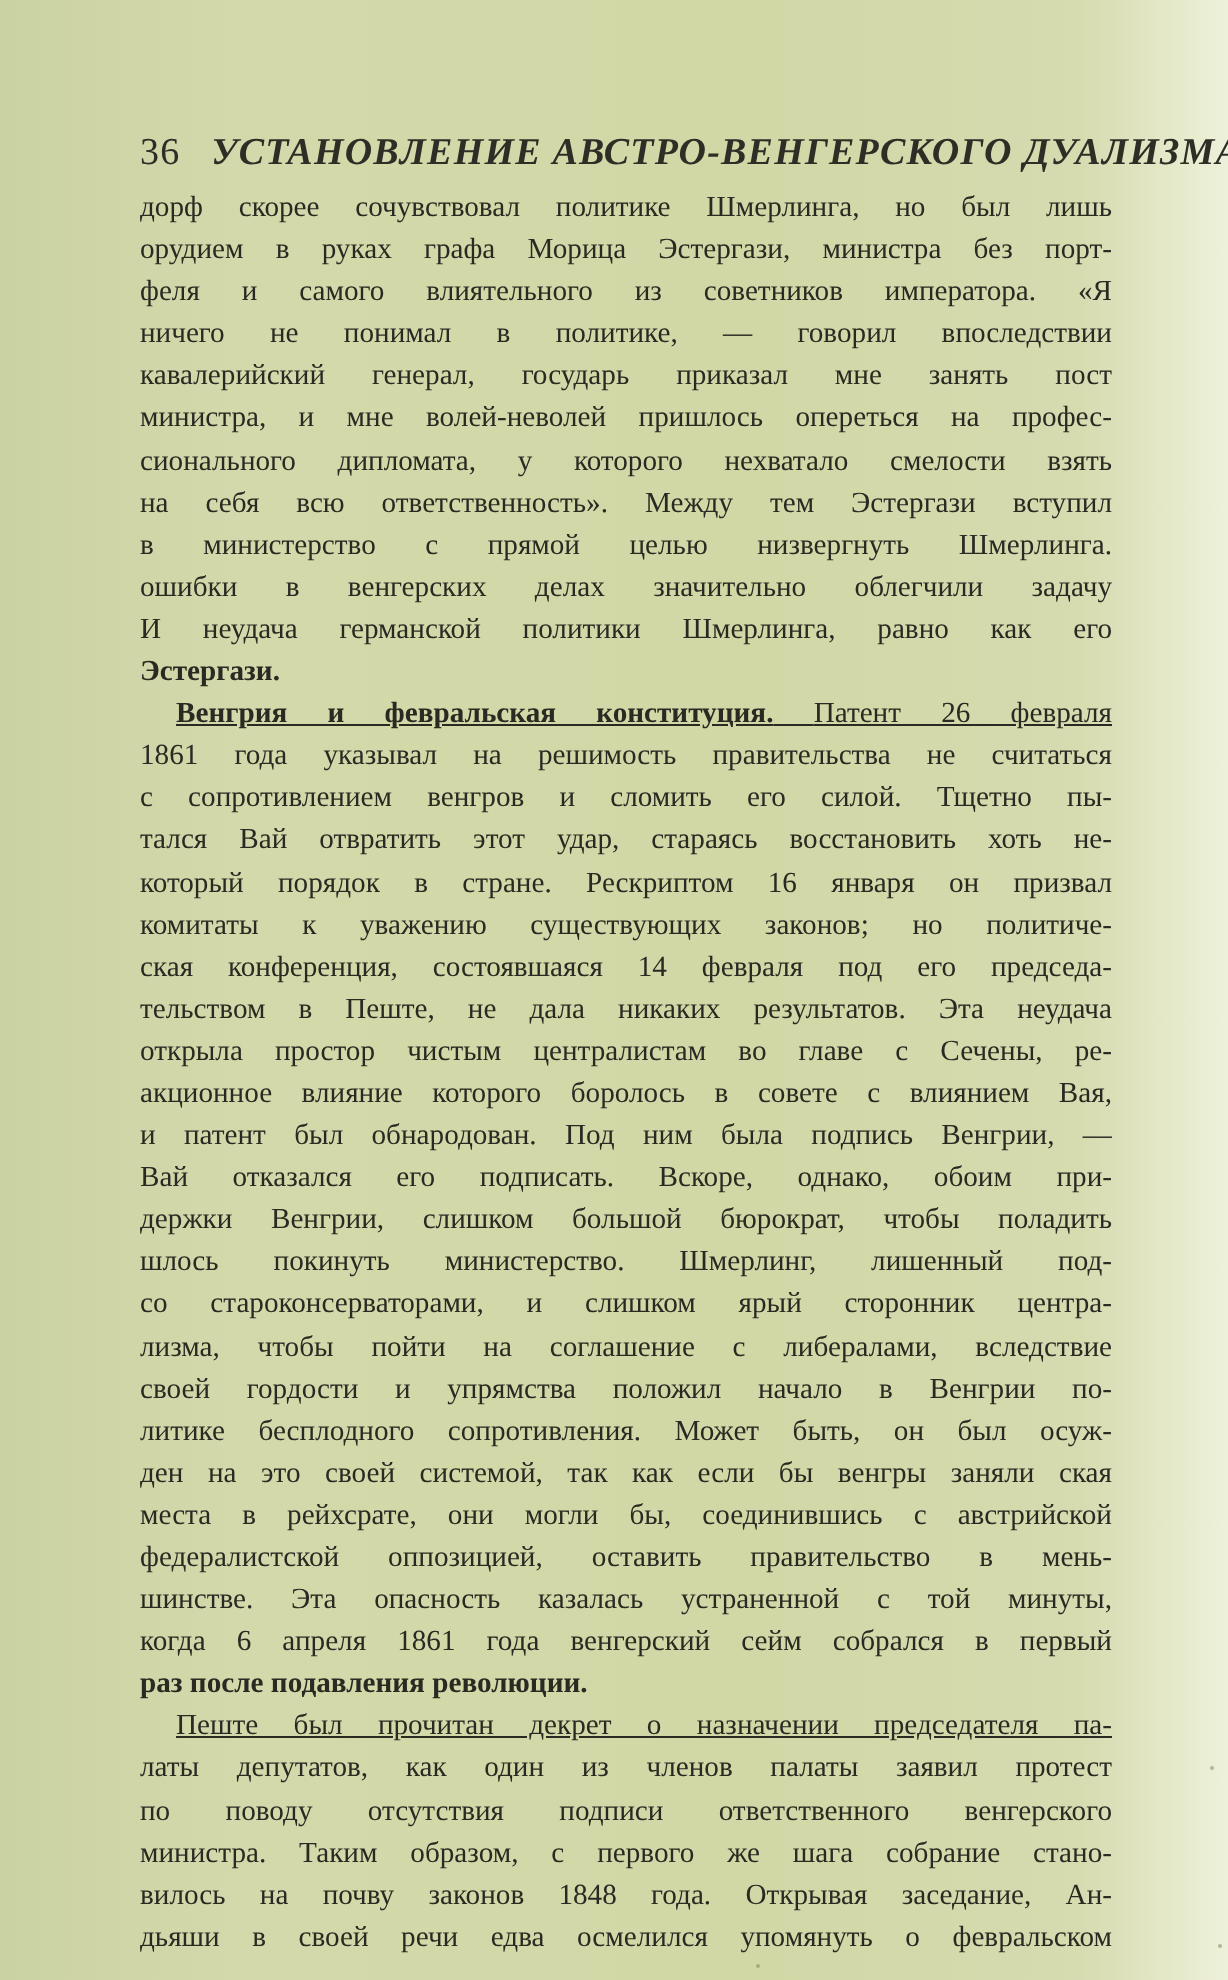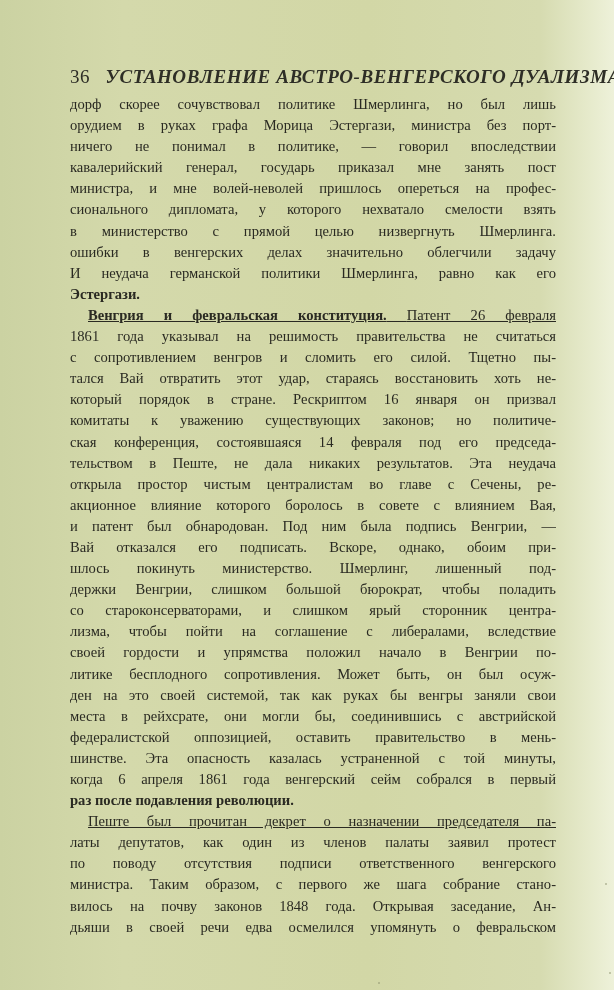--- a/index.html
+++ b/index.html
@@ -80,24 +80,26 @@
   <div class="running-head">
     <span class="page-no">36</span>
     <span class="title">Установление австро-венгерского дуализма</span>
   </div>
 
   <div class="body-text">
 
     <div>
       <span class="line">дорф скорее сочувствовал политике Шмерлинга, но был лишь</span>
       <span class="line">орудием в руках графа Морица Эстергази, министра без порт-</span>
+      <span class="line">феля и самого влиятельного из советников императора. «Я</span>
       <span class="line">ничего не понимал в политике, — говорил впоследствии</span>
       <span class="line">кавалерийский генерал, государь приказал мне занять пост</span>
       <span class="line">министра, и мне волей-неволей пришлось опереться на профес-</span>
       <span class="line">сионального дипломата, у которого нехватало смелости взять</span>
+      <span class="line">на себя всю ответственность». Между тем Эстергази вступил</span>
       <span class="line">в министерство с прямой целью низвергнуть Шмерлинга.</span>
       <span class="line">ошибки в венгерских делах значительно облегчили задачу</span>
       <span class="line">И неудача германской политики Шмерлинга, равно как его</span>
       <span class="line last">Эстергази.</span>
     </div>
 
     <div>
       <span class="line indent">
         <span class="bold-lead">Венгрия и февральская конституция.</span>
         <span>Патент 26 февраля</span>
@@ -106,27 +108,27 @@
       <span class="line">с сопротивлением венгров и сломить его силой. Тщетно пы-</span>
       <span class="line">тался Вай отвратить этот удар, стараясь восстановить хоть не-</span>
       <span class="line">который порядок в стране. Рескриптом 16 января он призвал</span>
       <span class="line">комитаты к уважению существующих законов; но политиче-</span>
       <span class="line">ская конференция, состоявшаяся 14 февраля под его председа-</span>
       <span class="line">тельством в Пеште, не дала никаких результатов. Эта неудача</span>
       <span class="line">открыла простор чистым централистам во главе с Сечены, ре-</span>
       <span class="line">акционное влияние которого боролось в совете с влиянием Вая,</span>
       <span class="line">и патент был обнародован. Под ним была подпись Венгрии, —</span>
       <span class="line">Вай отказался его подписать. Вскоре, однако, обоим при-</span>
+      <span class="line">держки Венгрии, слишком большой бюрократ, чтобы поладить</span>
       <span class="line">шлось покинуть министерство. Шмерлинг, лишенный под-</span>
-      <span class="line">держки Венгрии, слишком большой бюрократ, чтобы поладить</span>
       <span class="line">со староконсерваторами, и слишком ярый сторонник центра-</span>
       <span class="line">лизма, чтобы пойти на соглашение с либералами, вследствие</span>
       <span class="line">своей гордости и упрямства положил начало в Венгрии по-</span>
       <span class="line">литике бесплодного сопротивления. Может быть, он был осуж-</span>
-      <span class="line">ден на это своей системой, так как руках бы венгры заняли свои</span>
+      <span class="line">ден на это своей системой, так как если бы венгры заняли ская</span>
       <span class="line">места в рейхсрате, они могли бы, соединившись с австрийской</span>
       <span class="line">федералистской оппозицией, оставить правительство в мень-</span>
       <span class="line">шинстве. Эта опасность казалась устраненной с той минуты,</span>
       <span class="line">когда 6 апреля 1861 года венгерский сейм собрался в первый</span>
       <span class="line last">раз после подавления революции.</span>
     </div>
 
     <div>
       <span class="line indent">Пеште был прочитан декрет о назначении председателя па-</span>
       <span class="line">латы депутатов, как один из членов палаты заявил протест</span>

